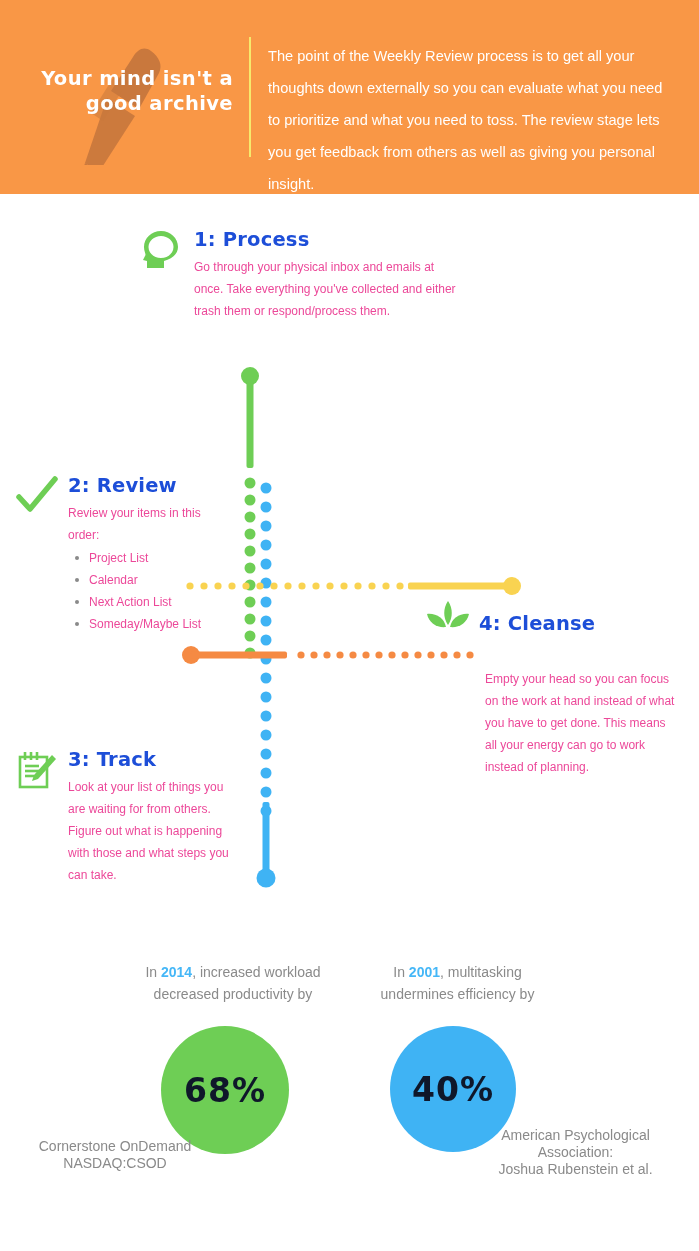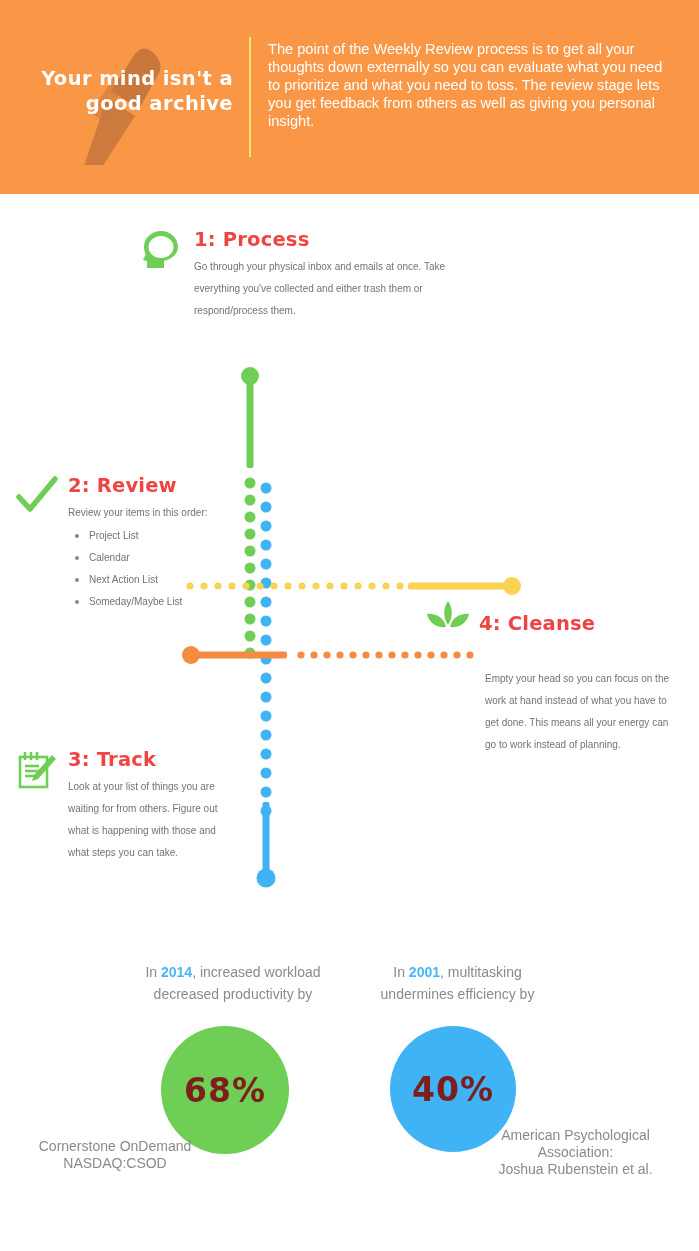--- a/index.html
+++ b/index.html
@@ -24,58 +24,58 @@
     line-height: 25px; letter-spacing: .4px;
     font-family: "DejaVu Sans", sans-serif;
     text-shadow: 0 0 1px rgba(0,0,0,.05);
   }
   .header-rule {
     position: absolute; left: 249px; top: 37px; width: 2px; height: 120px;
     background: #F7E96C;
   }
   .header-body {
     position: absolute; left: 268px; top: 40px; width: 400px;
-    color: #ffffff; font-size: 14.6px; line-height: 18px;
+    color: #ffffff; font-size: 14.6px; line-height: 32px;
     font-family: "Liberation Sans", sans-serif;
   }
 
   
   .timeline { position: absolute; left: 0; top: 194px; width: 699px; height: 730px; }
 
   
   .section { position: absolute; }
   .sec-head { display: flex; align-items: flex-start; }
   .sec-icon { width: 46px; height: 46px; flex: 0 0 46px; }
   .sec-title {
-    color: #ef4444; font-size: 19.5px; font-weight: bold;
+    color: #1d4ed8; font-size: 19.5px; font-weight: bold;
     font-family: "DejaVu Sans", sans-serif; letter-spacing: .2px;
   }
   .sec-body {
-    color: #737373; font-size: 10px; line-height: 22px;
+    color: #ec4899; font-size: 12px; line-height: 22px;
     font-family: "Liberation Sans", sans-serif;
   }
   .sec-list { list-style: none; margin-top: 1px; }
   .sec-list li { position: relative; padding-left: 21px; line-height: 22px; }
   .sec-list li::before {
     content: ""; position: absolute; left: 7px; top: 9px;
     width: 4px; height: 4px; border-radius: 50%; background: #8A8A8A;
   }
 
   
   .stats { position: absolute; left: 0; top: 930px; width: 699px; height: 230px; }
   .stat-caption {
     position: absolute; text-align: center;
     color: #8A8A8A; font-size: 14px; line-height: 22px;
     font-family: "Liberation Sans", sans-serif;
   }
   .stat-caption .yr { color: #45B7F7; font-weight: bold; }
   .bubble {
     position: absolute; border-radius: 50%;
     display: flex; align-items: center; justify-content: center;
-    color: #7f1d1d; font-size: 33px; font-weight: bold;
+    color: #0f172a; font-size: 33px; font-weight: bold;
     font-family: "DejaVu Sans", sans-serif; letter-spacing: 1px;
   }
   .source {
     position: absolute; color: #8A8A8A; font-size: 14px; line-height: 17px;
     font-family: Liberation Sans, sans-serif;
   }
 
   
   .footer {
     position: absolute; left: 0; top: 1171px; width: 699px; height: 80px;

